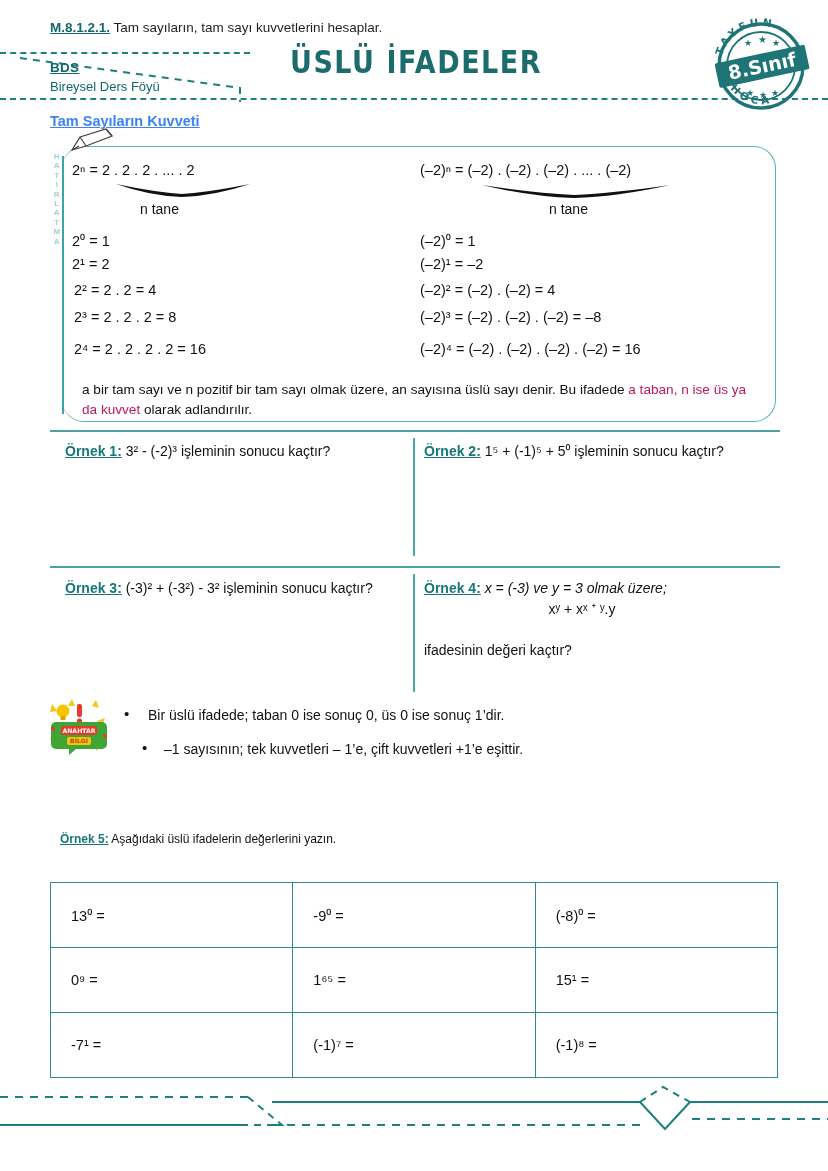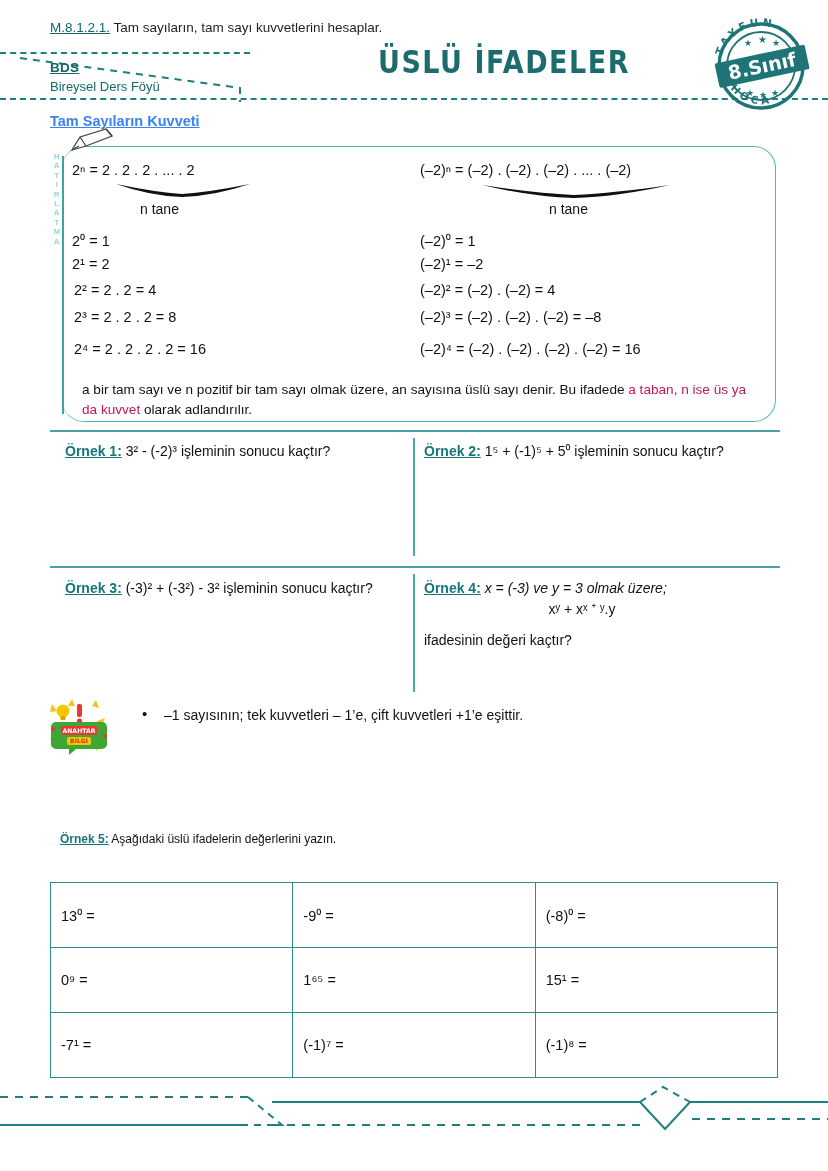--- a/index.html
+++ b/index.html
@@ -13,21 +13,21 @@
     overflow: hidden;
   }
   .page { position:absolute; inset:0; }
 
   
   .kazanim {
     position:absolute; left:50px; top:20px;
     font-size:13.5px; color:#1f1f1f; white-space:nowrap;
   }
   .kazanim .code {
-    color:#14686b; text-decoration:underline; font-weight:400;
+    color:#14686b; text-decoration:underline; font-weight:700;
   }
 
   .bds-banner {
     position:absolute; left:18px; top:58px; width:225px; height:46px;
   }
   .bds-banner .bdsline1 {
     position:absolute; left:32px; top:2px;
     font-size:13.5px; font-weight:bold; color:#14686b;
     text-decoration:underline; letter-spacing:.3px;
   }
@@ -39,21 +39,21 @@
 
   .header-rule {
     position:absolute; left:0px; top:98px; width:828px; height:0;
     border-top:2px dashed #1d7f80;
   }
   .header-rule-top {
     position:absolute; left:0px; top:52px; width:250px; height:0;
     border-top:2px dashed #1d7f80;
   }
   .title-wrap{
-    position:absolute; left:290px; top:46px; width:340px; text-align:right;
+    position:absolute; left:290px; top:46px; width:340px; text-align:left;
   }
   .title-txt{
     font-family:"DejaVu Sans", sans-serif;
     font-weight:bold; font-size:27px; letter-spacing:1.5px;
     color:#1c6b6d;
     display:inline-block;
     transform: scale(1.0,1.2);
   }
 
   
@@ -137,21 +137,21 @@
   .ornek5 {
     position:absolute; left:60px; top:832px; font-size:12px; color:#111;
   }
   .tbl {
     position:absolute; left:50px; top:882px; width:728px;
     border-collapse:collapse;
   }
   .tbl td {
     border:1.6px solid #2e8b8e;
     height:65px; width:33.33%;
-    padding:0 10px;
+    padding:0 20px;
     font-size:14.5px; color:#111;
     vertical-align:middle;
   }
 
   
   .footer { position:absolute; left:0; bottom:0; width:828px; height:90px; }
 </style>
 </head>
 <body>
 
@@ -273,21 +273,21 @@
     <span class="ex-label">Örnek 3:</span>
     <span>(-3)² + (-3²) - 3²      işleminin sonucu kaçtır?</span>
   </div>
 
   <div class="ex ex-right" style="top:578px;">
     <div>
       <span class="ex-label">Örnek 4:</span>
       <span style="font-style:italic;">x = (-3) ve y = 3 olmak üzere;</span>
     </div>
     <div style="text-align:center; padding-right:40px; ">xʸ + xˣ ⁺ ʸ.y</div>
-    <div style="margin-top:10px;">ifadesinin değeri kaçtır?</div>
+    <div style="margin-top:20px;">ifadesinin değeri kaçtır?</div>
   </div>
 
   <div class="info-icon">
     <svg width="62" height="58" viewBox="0 0 62 58">
       <g fill="#f5c518">
         <path d="M4 6 l5 7 -7 1 z"></path>
         <path d="M48 2 l3 8 -7 -2 z"></path>
         <path d="M57 20 l-8 3 5 5 z"></path>
         <path d="M2 40 l8 2 -5 6 z"></path>
         <path d="M52 46 l-7 1 4 6 z"></path>
@@ -301,20 +301,21 @@
       <rect x="13" y="28" width="36" height="9" rx="2" fill="#e8392f"></rect>
       <text x="31" y="35" text-anchor="middle" font-family="'DejaVu Sans',sans-serif" font-size="6.2" font-weight="bold" fill="#ffffff">ANAHTAR</text>
       <rect x="19" y="39" width="24" height="8" rx="2" fill="#f7c600"></rect>
       <text x="31" y="45.4" text-anchor="middle" font-family="'DejaVu Sans',sans-serif" font-size="6" font-weight="bold" fill="#c0392b">BİLGİ</text>
       <circle cx="5" cy="31" r="2" fill="#e8392f"></circle>
       <circle cx="57" cy="38" r="2" fill="#e8392f"></circle>
     </svg>
   </div>
 
   <div class="bullets">
+    <div class="b">Bir üslü ifadede; taban 0 ise sonuç 0, üs 0 ise sonuç 1’dir.</div>
     <div class="b indent">–1 sayısının; tek kuvvetleri – 1’e, çift kuvvetleri +1’e eşittir.</div>
   </div>
 
   <div class="ornek5">
     <span class="ex-label">Örnek 5:</span>
     <span>Aşağıdaki üslü ifadelerin değerlerini yazın.</span>
   </div>
 
   <table class="tbl">
     <tbody>

